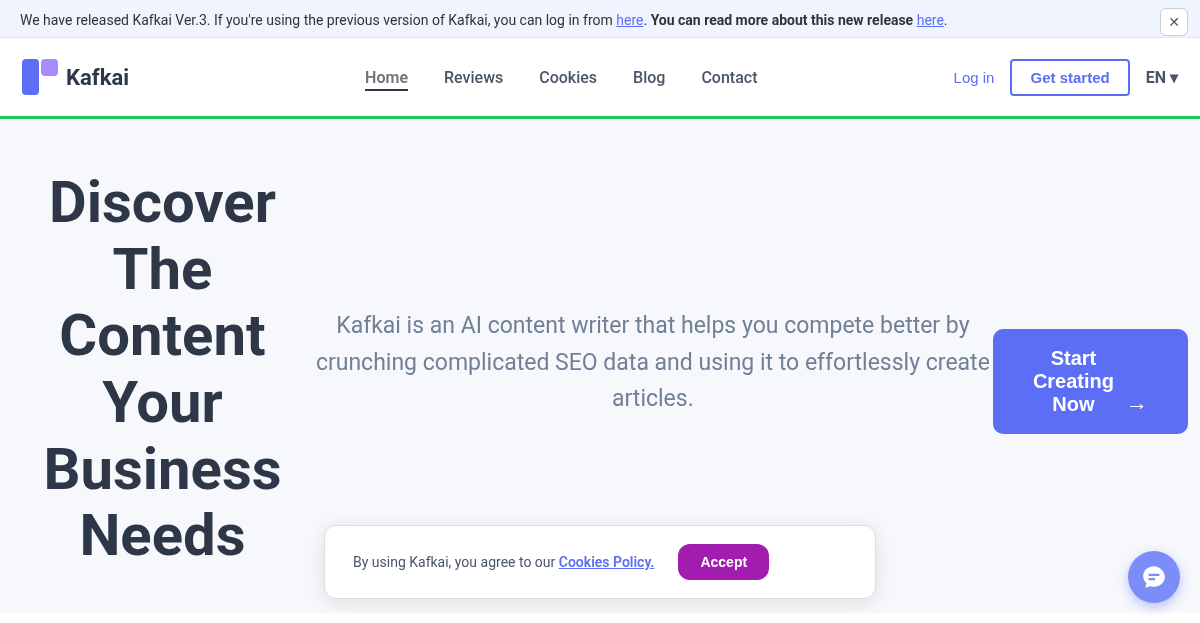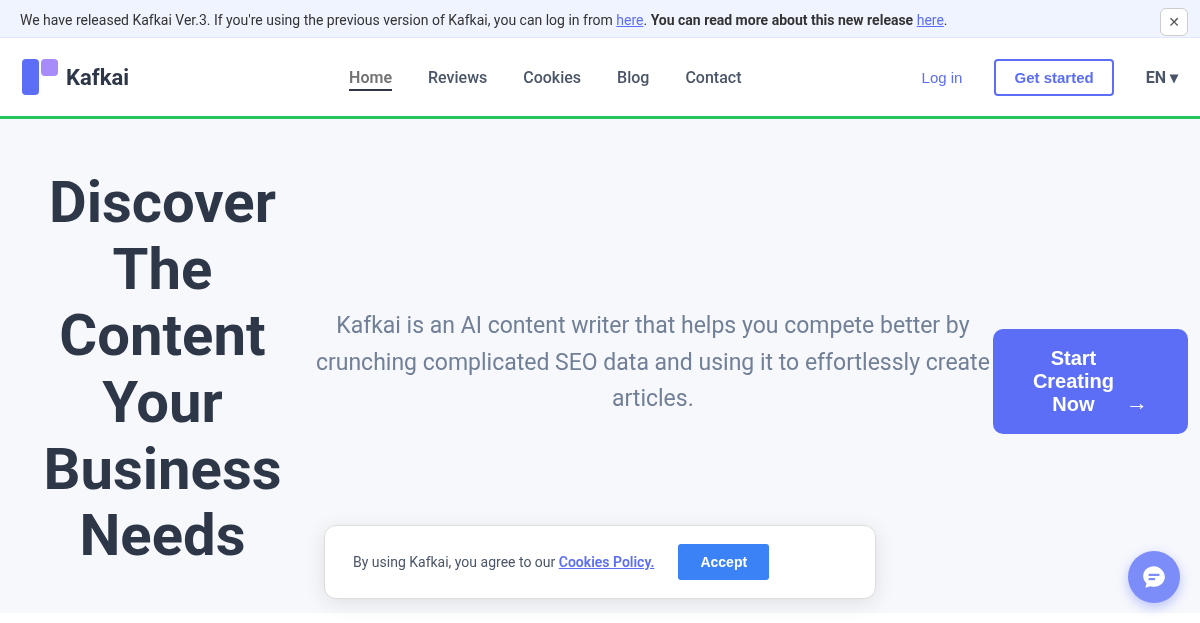--- a/index.html
+++ b/index.html
@@ -77,21 +77,21 @@
     }
     .nav-links .active {
       color: #737373;
       font-weight: 600;
       border-bottom: 2px solid #2d3748;
       padding-bottom: 2px;
     }
     .nav-right {
       display: flex;
       align-items: center;
-      gap: 32px;
+      gap: 16px;
     }
     .login-btn {
       background: none;
       border: none;
       font-size: 15px;
       color: #5b6ef5;
       cursor: pointer;
       font-weight: 500;
     }
     .get-started-btn {
@@ -171,25 +171,25 @@
       color: #4a5568;
       width: 552px;
       z-index: 100;
     }
     .cookie-banner a {
       color: #5b6ef5;
       font-weight: 600;
       text-decoration: underline;
     }
     .accept-btn {
-      background: #3b82f6;
+      background: #a21caf;
       color: #fff;
       border: none;
       padding: 10px 22px;
-      border-radius: 3px;
+      border-radius: 12px;
       font-size: 14px;
       font-weight: 600;
       cursor: pointer;
       white-space: nowrap;
     }
 
     
     .chat-bubble {
       position: fixed;
       bottom: 20px;

